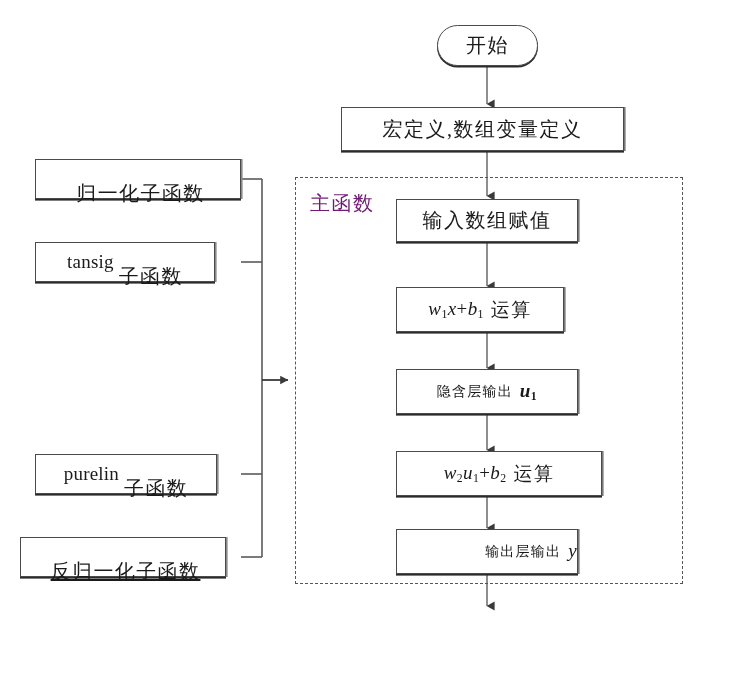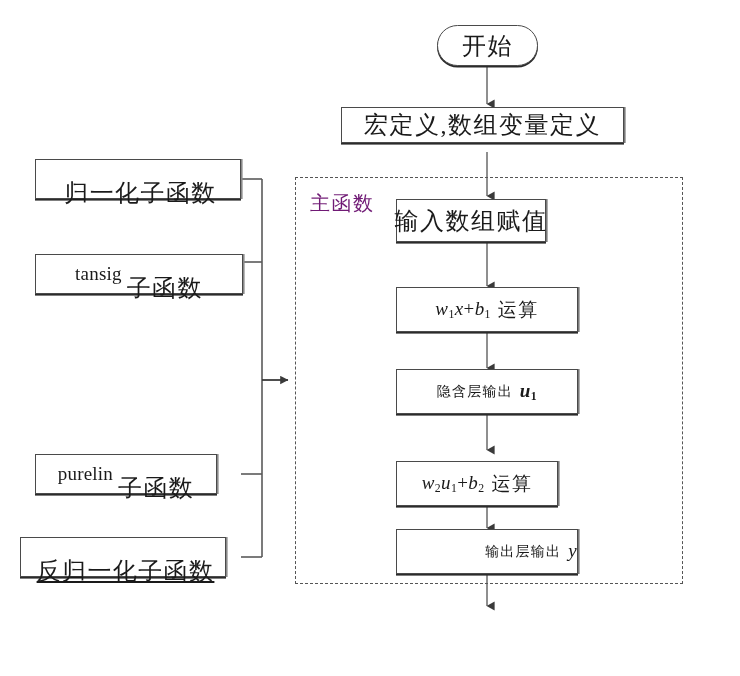--- a/index.html
+++ b/index.html
@@ -31,21 +31,21 @@
   }
   .term {
     border: 1.4px solid #4a4a4a;
     border-radius: 999px;
     box-shadow: 0 1.6px 0 0 #2b2b2b;
   }
   .sub {
     border: 1.4px solid #4a4a4a;
     box-shadow: 0 1.6px 0 0 #2b2b2b, 1.6px 0 0 0 #8a8a8a;
   }
-  .cn { font-size: 24px; letter-spacing: 1.5px; }
+  .cn { font-size: 20px; letter-spacing: 1.5px; }
   .cn-s { font-size: 14px; letter-spacing: 1.2px; }
   .formula { font-size: 19px; letter-spacing: 0.4px; }
   .formula i { font-style: italic; font-family: "Liberation Serif", serif; }
   .formula sub { font-size: 0.62em; vertical-align: -0.22em; font-style: normal; }
   .mixed { font-size: 19px; }
   .mixed .lat { font-family: "Liberation Serif", serif; letter-spacing: 0.2px; }
   .mixed .han { letter-spacing: 1.4px; margin-left: 5px; margin-top: 28px; }
 
   .dashbox {
     position: absolute;
@@ -109,51 +109,51 @@
     <g stroke="#3a3a3a" stroke-width="1.8" fill="none">
       <line x1="262" y1="380" x2="288" y2="380" marker-end="url(#arrowright)"></line>
     </g>
   </svg>
 
   <div class="dashbox" style="left:295px; top:177px; width:388px; height:407px;"></div>
   <div class="dashlabel" style="left:310px; top:190px;">主函数</div>
 
   <div class="node term cn" style="left:437px; top:25px; width:101px; height:41px;">开始</div>
 
-  <div class="node proc cn" style="left:341px; top:107px; width:283px; height:36px;">宏定义,数组变量定义</div>
+  <div class="node proc cn" style="left:341px; top:107px; width:283px; height:44px;">宏定义,数组变量定义</div>
 
-  <div class="node proc cn" style="left:396px; top:199px; width:150px; height:43px;">输入数组赋值</div>
+  <div class="node proc cn" style="left:396px; top:199px; width:182px; height:43px;">输入数组赋值</div>
 
-  <div class="node proc formula" style="left:396px; top:287px; width:182px; height:45px;">
+  <div class="node proc formula" style="left:396px; top:287px; width:168px; height:45px;">
     <span><i>w</i><sub>1</sub><i>x</i><span>+</span><i>b</i><sub>1</sub></span>
     <span class="han" style="margin-left:7px; letter-spacing:1.4px;">运算</span>
   </div>
 
   <div class="node proc formula" style="left:396px; top:369px; width:182px; height:45px;">
     <span class="cn-s">隐含层输出</span>
     <span style="margin-left:7px;font-weight:bold;"><i>u</i><sub>1</sub></span>
   </div>
 
-  <div class="node proc formula" style="left:396px; top:461px; width:162px; height:45px;">
+  <div class="node proc formula" style="left:396px; top:451px; width:206px; height:45px;">
     <span><i>w</i><sub>2</sub><i>u</i><sub>1</sub><span>+</span><i>b</i><sub>2</sub></span>
     <span class="han" style="margin-left:7px; letter-spacing:1.4px;">运算</span>
   </div>
 
   <div class="node proc formula" style="left:396px; top:529px; width:182px; height:45px;justify-content:flex-end;">
     <span class="cn-s">输出层输出</span>
     <span style="margin-left:7px;"><i>y</i><sub></sub></span>
   </div>
 
 
   <div class="node sub mixed" style="left:35px; top:159px; width:206px; height:40px;">
     <span class="lat"></span>
     <span class="han cn">归一化子函数</span>
   </div>
 
-  <div class="node sub mixed" style="left:35px; top:254px; width:208px; height:40px;">
+  <div class="node sub mixed" style="left:35px; top:242px; width:180px; height:40px;">
     <span class="lat">tansig</span>
     <span class="han cn">子函数</span>
   </div>
 
   <div class="node sub mixed" style="left:35px; top:454px; width:182px; height:40px;">
     <span class="lat">purelin</span>
     <span class="han cn">子函数</span>
   </div>
 
   <div class="node sub mixed" style="left:20px; top:537px; width:206px; height:40px;text-decoration:underline;">

